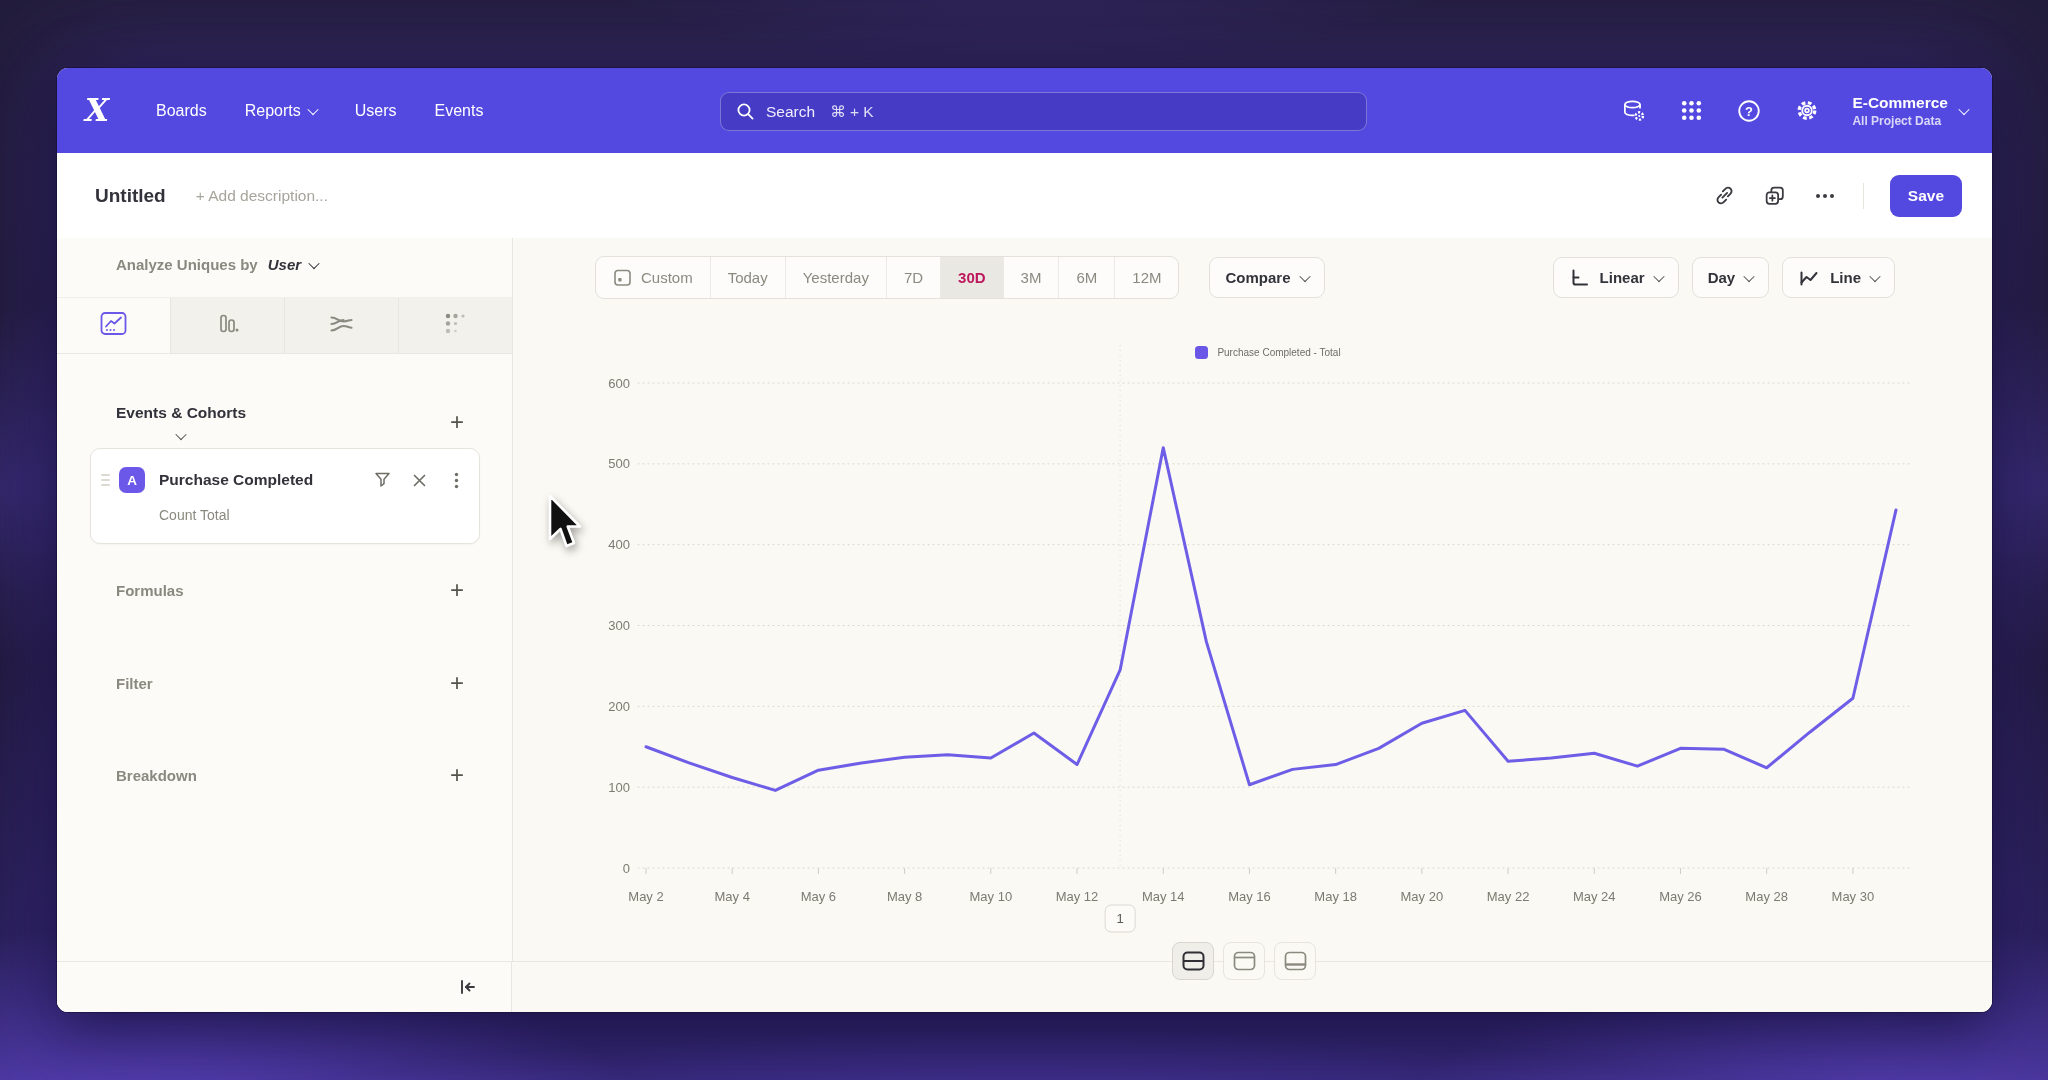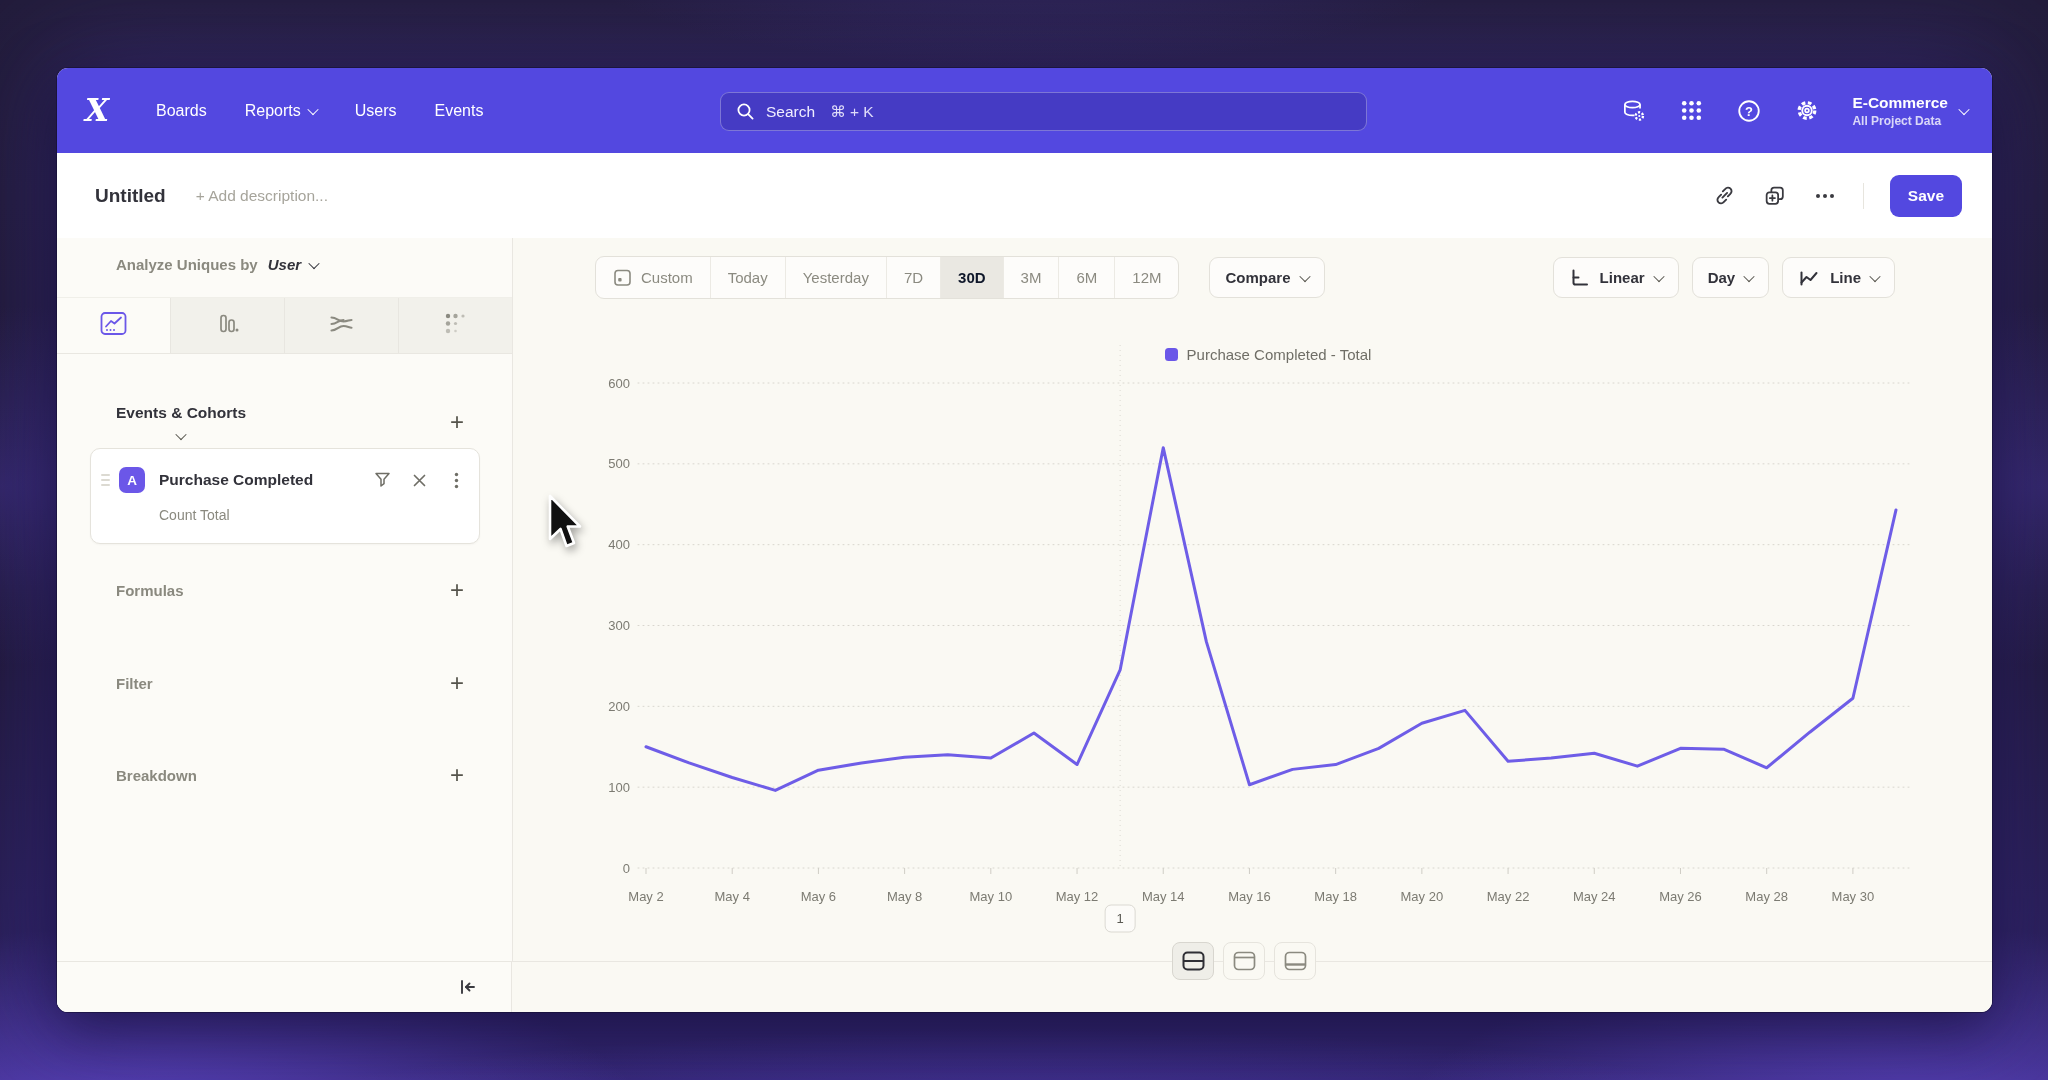--- a/index.html
+++ b/index.html
@@ -68,28 +68,28 @@
   .card-row2{position:absolute;top:58px;left:68px;font-size:14px;color:#8A897F;cursor:pointer;}
   .side-section{position:absolute;left:59px;right:48px;display:flex;align-items:center;
     font-size:15px;font-weight:bold;color:#8A897F;}
   
   .chart-panel{flex:1;position:relative;background:#FAF9F3;}
   .toolbar{position:absolute;top:18px;left:82px;right:97px;display:flex;align-items:center;}
   .range-group{display:flex;align-items:stretch;height:41px;background:#FDFCFA;border:1px solid #E3E1DA;border-radius:9px;overflow:hidden;}
   .range-btn{display:flex;align-items:center;gap:9px;padding:0 17px;font-size:15px;color:#8B8A80;
     border-right:1px solid #ECEAE4;cursor:pointer;white-space:nowrap;}
   .range-btn:last-child{border-right:none;}
-  .range-btn.active{background:#EAE8E2;color:#0f172a;font-weight:bold;}
+  .range-btn.active{background:#EAE8E2;color:#be185d;font-weight:bold;}
   .ctl-btn{height:41px;border:1px solid #E3E1DA;background:#FDFCFA;border-radius:9px;display:flex;
     align-items:center;padding:0 15px;gap:10px;font-size:15px;font-weight:bold;color:#32323A;cursor:pointer;box-sizing:border-box;}
   .compare{margin-left:30px;}
   .right-controls{margin-left:auto;display:flex;gap:13px;}
   .right-controls .chev,.compare .chev{color:#55544C;}
   .legend{position:absolute;top:108px;left:75px;width:1360px;display:flex;justify-content:center;align-items:center;gap:9px;}
-  .legend-item{display:flex;align-items:center;gap:9px;font-size:15px;color:#6F6E66;}
+  .legend-item{display:flex;align-items:center;gap:9px;font-size:10px;color:#6F6E66;}
   .legend-swatch{width:13px;height:13px;border-radius:3.5px;}
   #chart-svg{position:absolute;top:125px;left:75px;overflow:visible;}
   .axis-label{font-size:13px;fill:#7C7B72;font-family:"Liberation Sans","DejaVu Sans",sans-serif;}
   .badge-label{font-size:13px;fill:#5A5952;font-family:"Liberation Sans","DejaVu Sans",sans-serif;}
   
   .layout-toggles{position:absolute;left:1187px;top:874px;transform:translateX(-50%);display:flex;gap:9px;z-index:6;}
   .toggle{width:40px;height:36px;border:1px solid #E6E4DD;background:#FAF9F3;border-radius:8px;
     display:flex;align-items:center;justify-content:center;cursor:pointer;}
   .toggle.active{background:#EFEEE8;border-color:#D8D6CF;}
   .window-footer{position:absolute;left:0;right:0;bottom:0;height:50px;background:#FAF9F3;border-top:1px solid #E9E7E1;z-index:4;}

